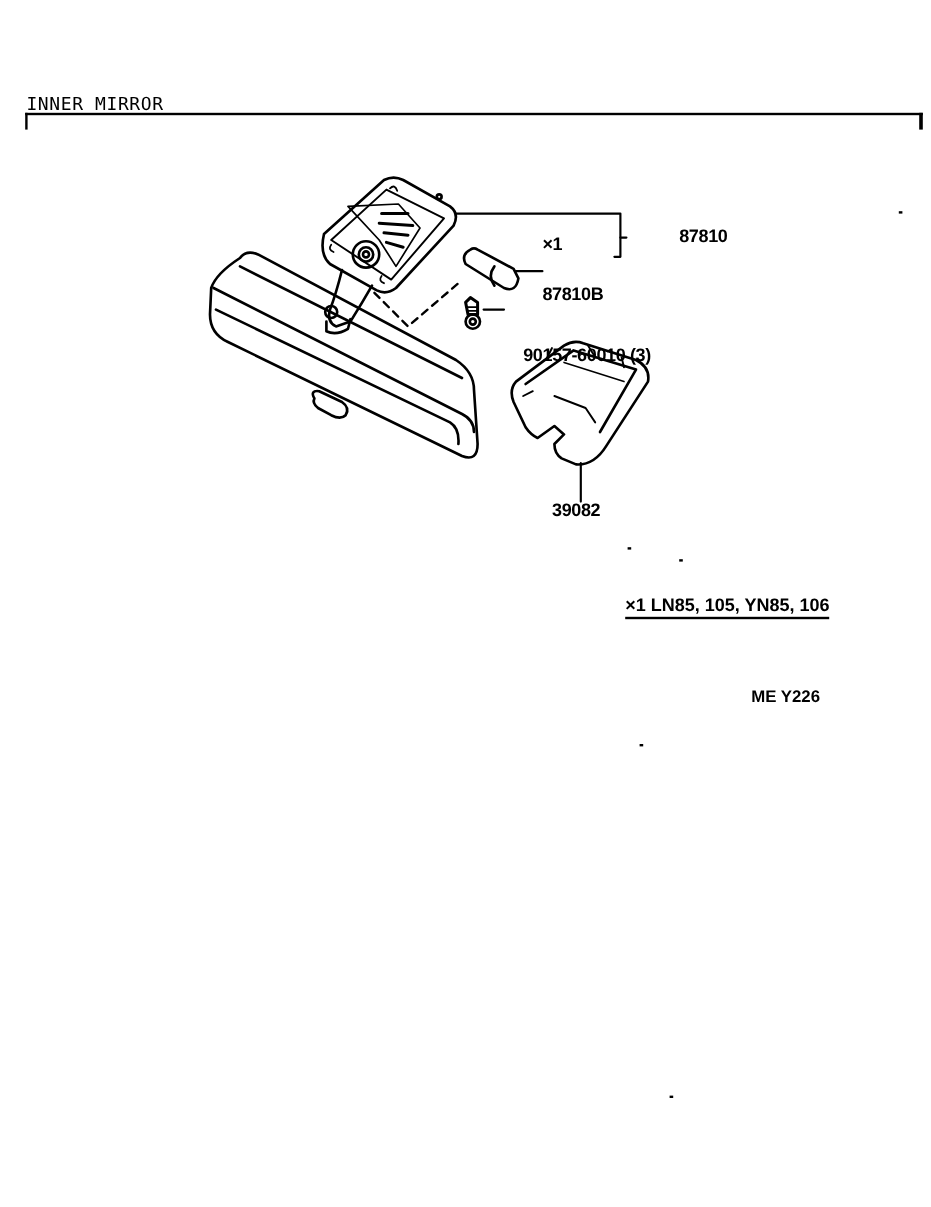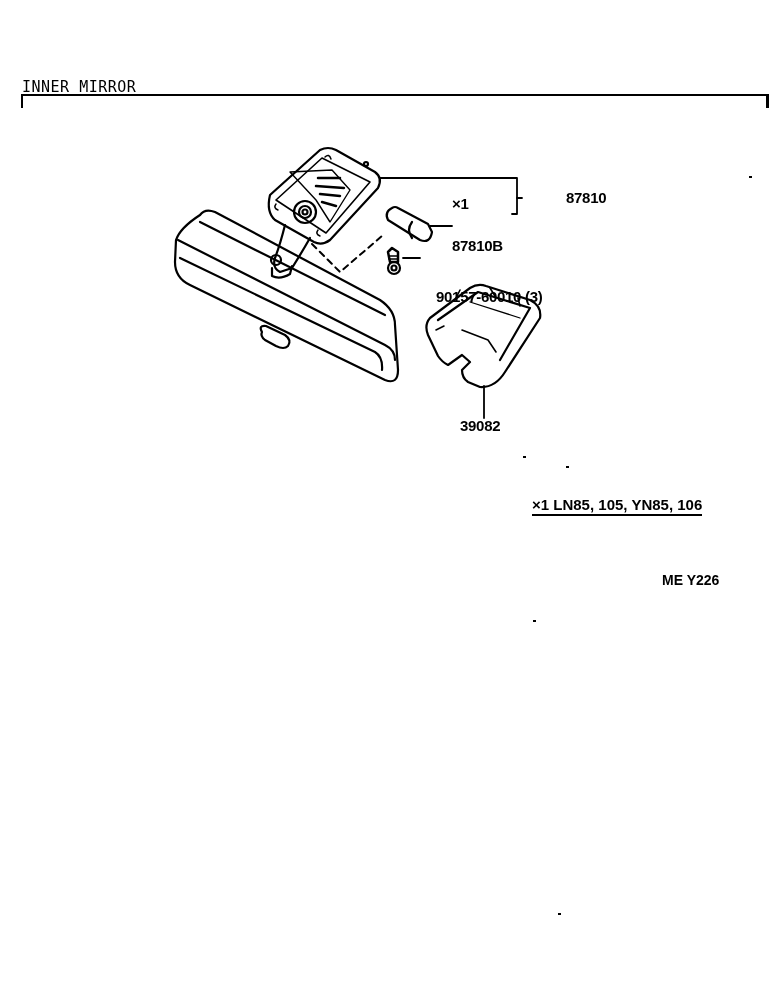--- a/index.html
+++ b/index.html
@@ -6,22 +6,22 @@
   body { width: 776px; height: 1006px; position: relative; overflow: hidden;
          font-family: "Liberation Sans", sans-serif; color: #000; }
   .title { position: absolute; left: 22px; top: 78px; font-family: "DejaVu Sans Mono", monospace;
            font-weight: normal; font-size: 15px; letter-spacing: 0.5px; }
   .frame { position: absolute; left: 21px; top: 94px; width: 743px; height: 12px;
            border-top: 2px solid #000; border-left: 2px solid #000; border-right: 3px solid #000; }
   svg.art { position: absolute; left: 0; top: 0; }
   .lbl { position: absolute; font-family: "Liberation Sans", sans-serif; font-weight: bold;
          font-size: 15px; line-height: 16px; white-space: nowrap; letter-spacing: -0.3px; }
   .note { position: absolute; left: 521px; top: 496px; font-weight: bold; font-size: 15px;
-          border-bottom: 2px solid #000; padding-bottom: 1px; white-space: nowrap; margin-left: 11px; }
-  .code { position: absolute; left: 662px; top: 572px; font-weight: bold; font-size: 14px; white-space: nowrap; }
+          border-bottom: 2px solid #000; padding-bottom: 1px; white-space: nowrap; }
+  .code { position: absolute; left: 626px; top: 572px; font-weight: bold; font-size: 14px; white-space: nowrap; }
   .dot { position: absolute; background: #000; width: 3px; height: 2px; }
 </style>
 </head>
 <body>
 
 <div class="title">INNER MIRROR</div>
 <div class="frame"></div>
 
 <svg class="art" width="776" height="1006" viewBox="0 0 776 1006" fill="none" stroke="#000" stroke-width="2.2" stroke-linejoin="round" stroke-linecap="round">
 

